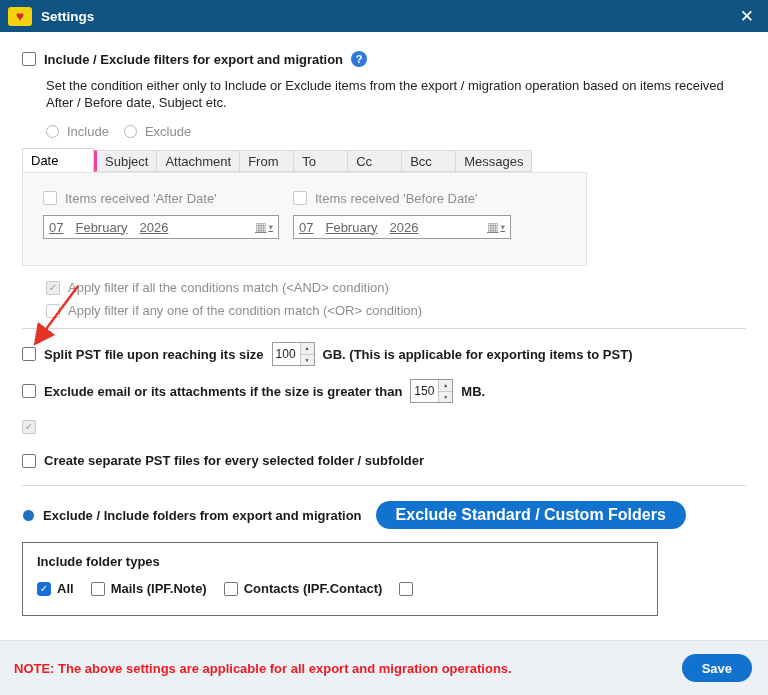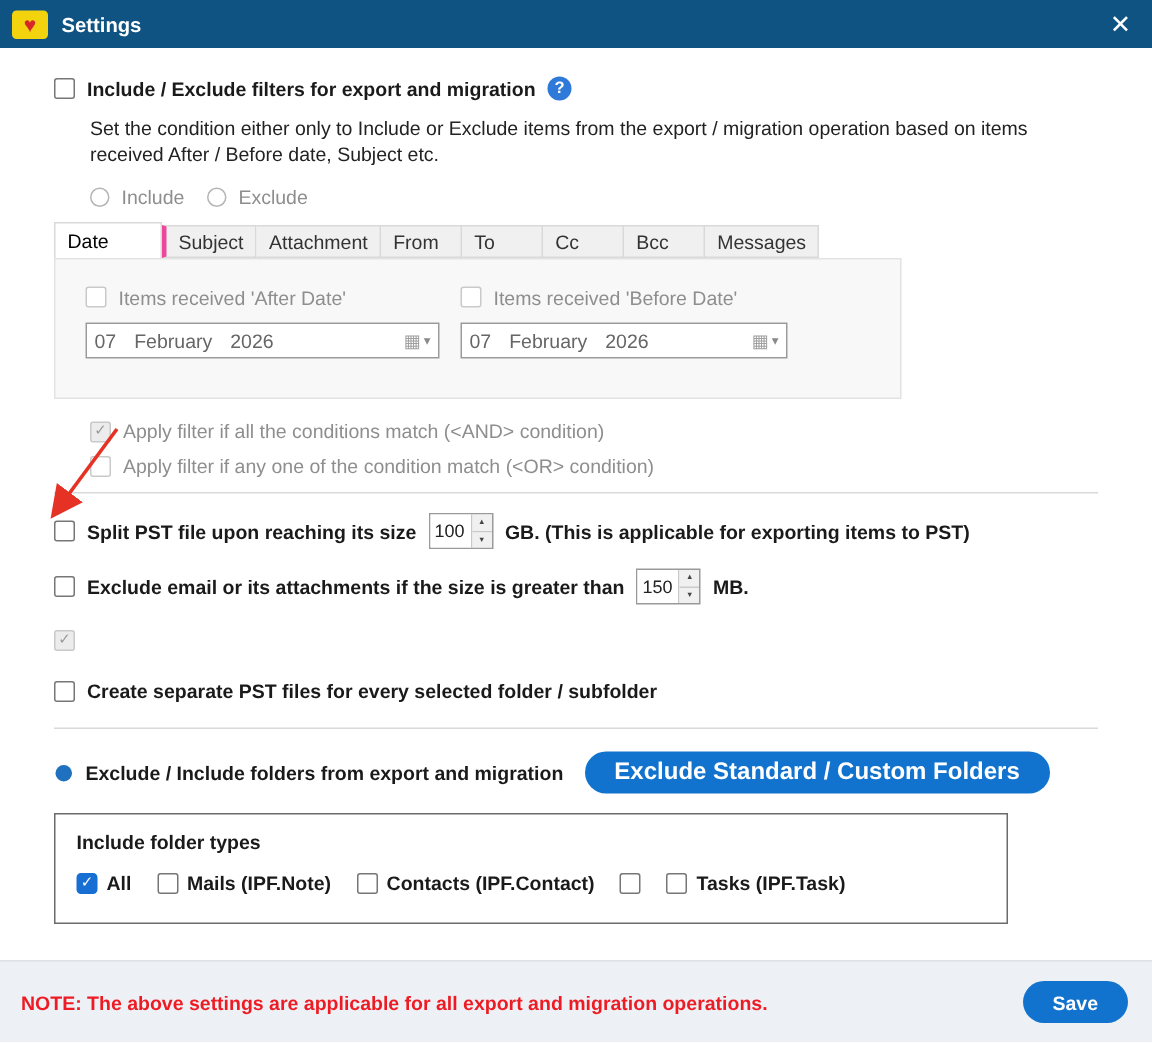--- a/index.html
+++ b/index.html
@@ -6,21 +6,21 @@
   html,body { width:768px; height:695px; background:#fff; font-family:"Liberation Sans", sans-serif; overflow:hidden; }
   body { position:relative; font-size:13px; color:#1a1a1a; }
 
   
   .titlebar { height:32px; background:#0f5382; display:flex; align-items:center; padding:0 10px 0 8px; }
   .logo { width:24px; height:19px; background:#f2d30e; border-radius:3px; display:flex; align-items:center; justify-content:center; margin-right:9px; }
   .logo .heart { color:#d62828; font-size:14px; line-height:1; }
   .title { color:#fff; font-weight:700; font-size:13.5px; }
   .close { margin-left:auto; color:#fff; font-size:17px; font-weight:300; cursor:pointer; line-height:1; padding:2px 4px; }
 
-  .content { padding:0 36px; }
+  .content { padding:0 22px; }
 
   
   .row { display:flex; align-items:center; }
   .cb { width:14px; height:14px; border:1px solid #767676; border-radius:2px; background:#fff; flex:0 0 auto; display:flex; align-items:center; justify-content:center; font-size:10px; line-height:1; }
   .cb.dis { border-color:#c9c9c9; }
   .cb.dis-checked { border-color:#c9c9c9; background:#ececec; color:#9a9a9a; }
   .cb.blue { background:#176fd4; border-color:#176fd4; color:#fff; border-radius:3px; }
   .radio { width:13px; height:13px; border:1px solid #b5b5b5; border-radius:50%; background:#fff; flex:0 0 auto; }
   .radio.dot { width:11px; height:11px; border:none; background:#1f71bf; margin:1px; }
   .lbl { margin-left:8px; }
@@ -35,21 +35,21 @@
   .desc { margin-top:11px; margin-left:24px; max-width:702px; line-height:16.5px; color:#222; }
   .radios { margin-top:13px; margin-left:24px; display:flex; gap:15px; }
 
   
   .tabs { margin-top:9px; display:flex; align-items:flex-end; }
   .tab { height:22px; padding:0 8px; display:flex; align-items:center; background:#f0f0f0; border:1px solid #d9d9d9; border-left:none; color:#333; min-width:54px; cursor:pointer; }
   .tab:nth-child(2) { border-left:3px solid #ec4899; }
   .tab.active { height:24px; background:#fff; border:1px solid #d9d9d9; border-bottom:none; color:#000; min-width:72px; z-index:2; }
   .panel { width:565px; height:94px; background:#f8f8f8; border:1px solid #e3e3e3; padding:17px 0 0 20px; display:flex; gap:14px; }
   .dp-col .row { height:16px; }
-  .datepicker { margin-top:9px; height:24px; background:#fff; border:1px solid #9a9a9a; display:flex; align-items:center; padding:0 5px; color:#666; }
+  .datepicker { margin-top:9px; height:24px; background:#fff; border:1px solid #9a9a9a; display:flex; align-items:center; padding:0 5px; color:#666;text-decoration:underline; }
   .datepicker.w1 { width:236px; }
   .datepicker.w2 { width:218px; }
   .datepicker .d { margin-right:12px; }
   .dp-icons { margin-left:auto; display:flex; align-items:center; gap:2px; color:#a0a0a0; }
   .dp-icons .cal { font-size:12px; }
   .dp-icons .arr { font-size:9px; color:#8a8a8a; }
 
   .and-row { margin-top:14px; margin-left:24px; }
   .or-row { margin-top:8px; margin-left:24px; }
   .div1 { margin-top:10px; }
@@ -229,24 +229,20 @@
         <span class="cb"></span>
         <span class="lbl">Mails (IPF.Note)</span>
       </span>
       <span class="type-item">
         <span class="cb"></span>
         <span class="lbl">Contacts (IPF.Contact)</span>
       </span>
       <span class="type-item">
         <span class="cb"></span>
       </span>
-      <span class="type-item">
-        <span class="cb"></span>
-        <span class="lbl">Tasks (IPF.Task)</span>
-      </span>
     </div>
   </div>
 
 </div>
 
 <svg class="arrow-overlay" viewBox="0 0 64 72">
   <defs>
     <marker id="ah" markerWidth="9" markerHeight="9" refX="6" refY="4.5" orient="auto">
       <path d="M0,0 L9,4.5 L0,9 z" fill="#e53224"></path>
     </marker>

